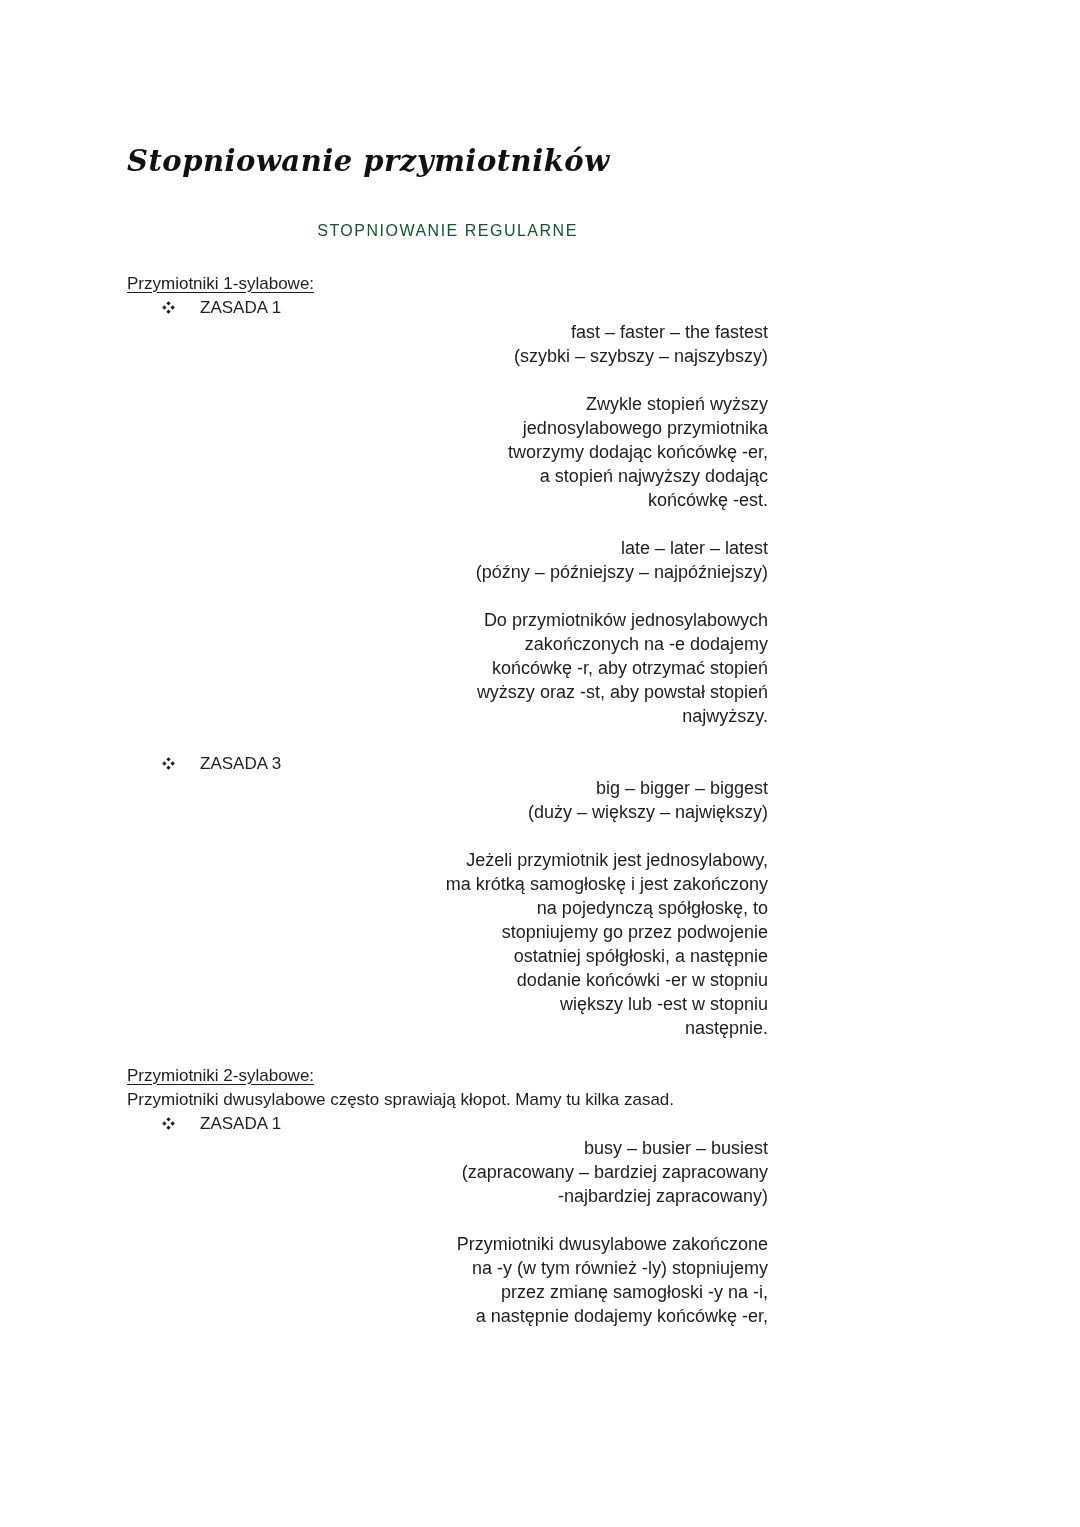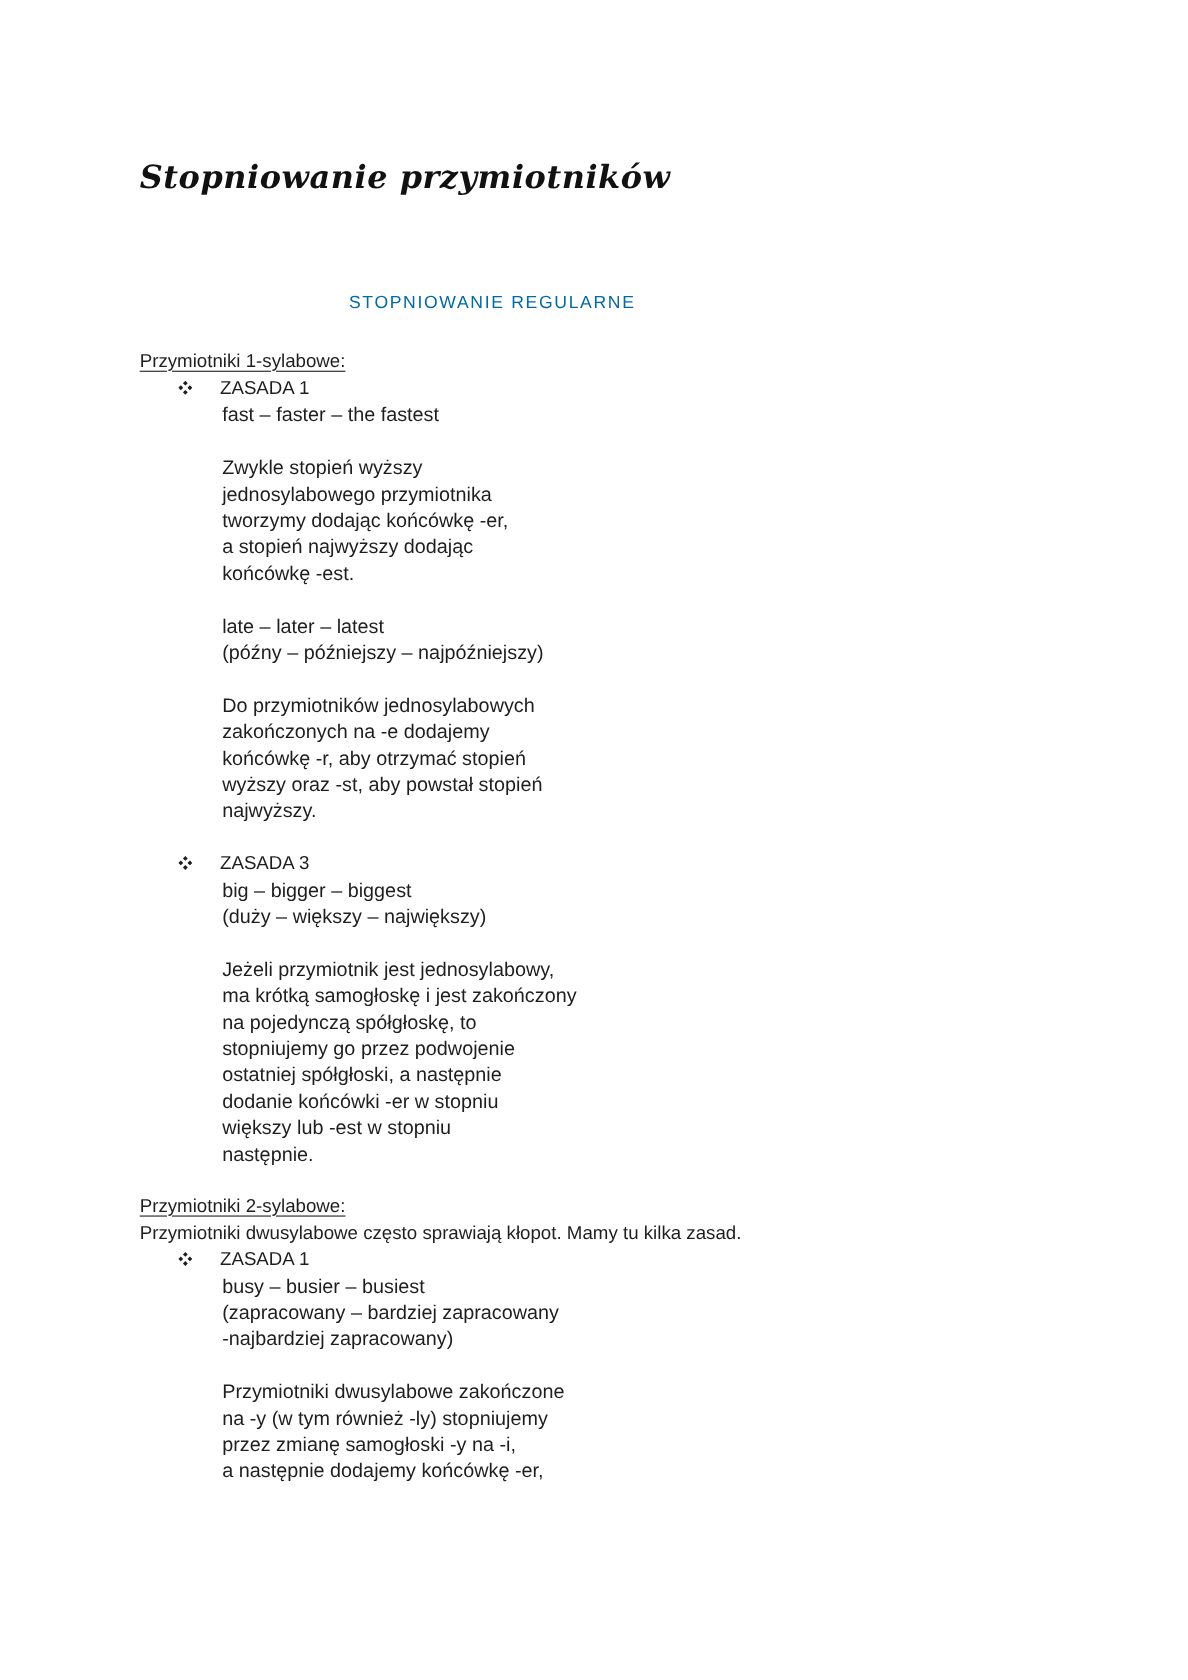--- a/index.html
+++ b/index.html
@@ -21,39 +21,39 @@
   .doc-title {
     font-family: "DejaVu Serif", serif;
     font-style: italic;
     font-weight: 700;
     font-size: 29px;
     line-height: 36px;
     letter-spacing: 0.5px;
     color: #111111;
   }
   .doc-subtitle {
-    margin-top: 86px;
+    margin-top: 41px;
     text-align: center;
     font-size: 16px;
     line-height: 22px;
     letter-spacing: 1.5px;
-    color: #0369a1;
+    color: #14532d;
   }
   .section-heading {
     margin-top: 30px;
     font-size: 17px;
     line-height: 24px;
     text-decoration: underline;
     text-underline-offset: 3px;
   }
   .section-intro {
     font-size: 17px;
     line-height: 24px;
   }
-  .rule { margin-bottom: 24px; }
+  .rule { margin-bottom: 24px; text-align: right; }
   .rule-label-row {
     display: flex;
     align-items: baseline;
     font-size: 17px;
     line-height: 24px;
     padding-left: 35px;
   }
   .bullet {
     width: 13px; height: 13px;
     margin-right: 25px;
@@ -86,20 +86,21 @@
       <div class="rule-label-row">
         <span class="bullet">
           <svg viewBox="0 0 16 16" xmlns="http://www.w3.org/2000/svg" fill="#1e1e1e">
             <path d="M8 0.2 L10.7 2.9 8 5.6 5.3 2.9 Z M8 10.4 L10.7 13.1 8 15.8 5.3 13.1 Z M0.2 8 L2.9 5.3 5.6 8 2.9 10.7 Z M10.4 8 L13.1 5.3 15.8 8 13.1 10.7 Z"></path>
           </svg>
         </span>
         <span>ZASADA 1</span>
       </div>
       <div class="rule-body">
         <div class="line">fast – faster – the fastest</div>
+        <div class="line">(szybki – szybszy – najszybszy)</div>
         <div class="blank-line"></div>
         <div class="line">Zwykle stopień wyższy</div>
         <div class="line">jednosylabowego przymiotnika</div>
         <div class="line">tworzymy dodając końcówkę -er,</div>
         <div class="line">a stopień najwyższy dodając</div>
         <div class="line">końcówkę -est.</div>
       </div>
     </div>
 
     <div class="rule">

